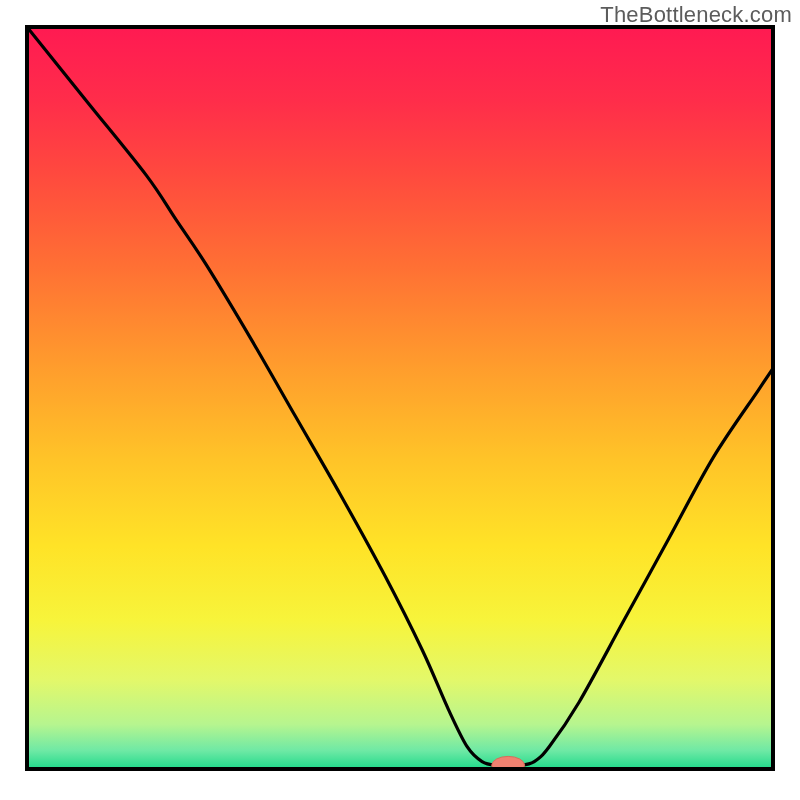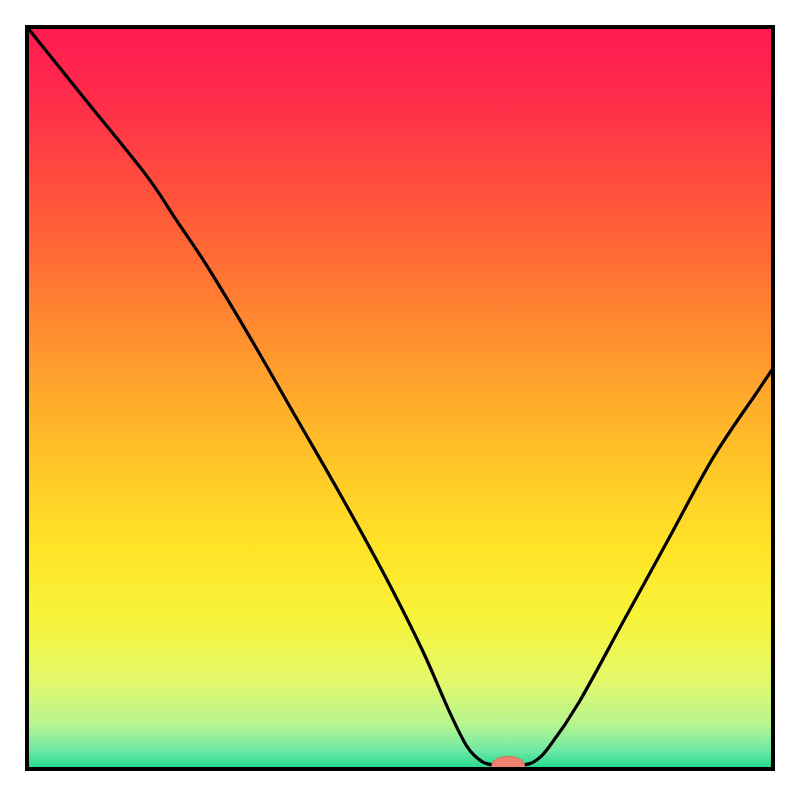--- a/index.html
+++ b/index.html
@@ -27,20 +27,21 @@
     z-index: 10;
   }
   svg {
     display: block;
   }
 </style>
 </head>
 <body>
 
 <div class="container">
+  <div class="watermark">TheBottleneck.com</div>
   <svg id="chart-svg" width="800" height="800" viewBox="0 0 800 800">
     <defs>
       <linearGradient id="bg-grad" x1="0" y1="0" x2="0" y2="1">
           <stop offset="0.00%" stop-color="#ff1a52"></stop>
           <stop offset="10.00%" stop-color="#ff2d4a"></stop>
           <stop offset="20.00%" stop-color="#ff4a3e"></stop>
           <stop offset="32.00%" stop-color="#ff6f34"></stop>
           <stop offset="45.00%" stop-color="#ff9a2d"></stop>
           <stop offset="58.00%" stop-color="#ffc328"></stop>
           <stop offset="70.00%" stop-color="#ffe327"></stop>

